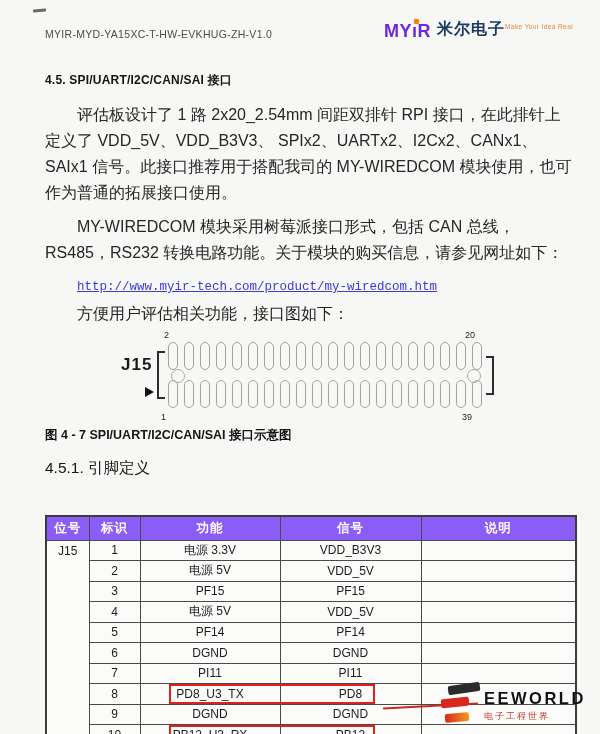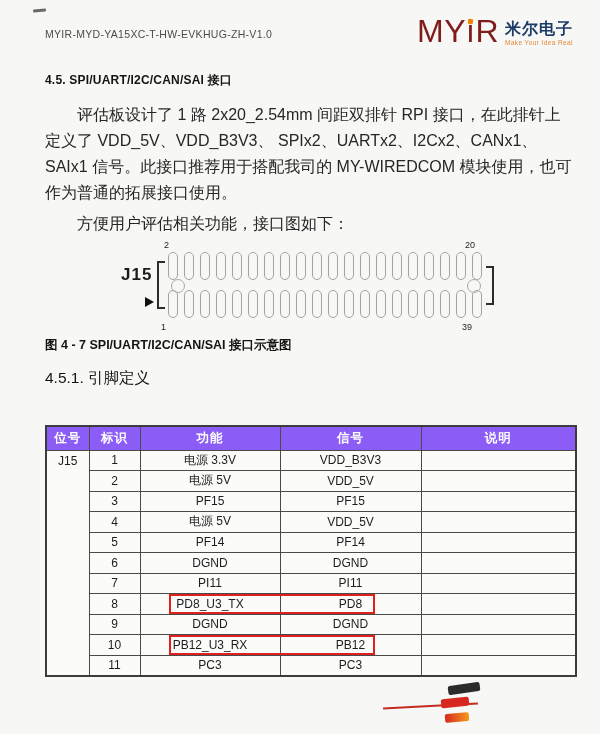--- a/index.html
+++ b/index.html
@@ -9,24 +9,24 @@
     background:#f7f7f5; color:#2e2e2e; position:relative;
   }
   .page { position:relative; width:600px; height:734px; padding:18px 25px 16px 45px; overflow:hidden; }
 
   .scan-mark { position:absolute; left:33px; top:9px; width:13px; height:3px; background:#6a6a6a; transform:rotate(-4deg); border-radius:1px; }
 
   
   .doc-header { display:flex; justify-content:space-between; align-items:flex-start; height:44px; }
   .doc-id { font-size:10.5px; color:#4c4c4c; letter-spacing:0.3px; padding-top:10px; }
   .myir-logo { display:flex; align-items:flex-start; gap:6px; padding-right:2px; }
-  .myir-word { font-weight:400; font-size:32px; line-height:26px; color:#7f1d1d; letter-spacing:0.5px; }
+  .myir-word { font-weight:700; font-size:18px; line-height:26px; color:#6d28d9; letter-spacing:0.5px; }
   .myir-i { position:relative; display:inline-block; }
   .myir-i::after { content:""; position:absolute; top:0.5px; left:1.5px; width:5px; height:5px; background:#f08300; border-radius:1px; transform:rotate(8deg); }
-  .myir-right { display:flex; flex-direction:column; padding-top:3px; }
+  .myir-right { display:flex; padding-top:3px; }
   .myir-cn { font-size:16px; font-weight:700; color:#1b3a68; letter-spacing:1px; line-height:16px; }
   .myir-tagline { font-size:6.5px; color:#e8883a; margin-top:2px; letter-spacing:0.4px; }
 
   
   .h-section { margin-top:10px; font-size:12px; font-weight:800; color:#141414; letter-spacing:0.2px; }
   .para { margin-top:13px; font-size:16px; line-height:26px; color:#262626; text-indent:2em; }
   .para.p2 { margin-top:8px; }
   .link-line { margin-top:10px; padding-left:2em; line-height:18px; }
   .product-link { font-family:"Liberation Mono","DejaVu Sans Mono",monospace; font-size:12.5px; color:#3a3ad6; text-decoration:underline; }
   .para.p3 { margin-top:8px; line-height:20px; }
@@ -91,21 +91,25 @@
       <div class="myir-right">
         <div class="myir-cn">米尔电子</div>
         <div class="myir-tagline">Make Your Idea Real</div>
       </div>
     </div>
   </div>
 
   <div class="h-section">4.5. SPI/UART/I2C/CAN/SAI 接口</div>
 
   <div class="para">评估板设计了 1 路 2x20_2.54mm 间距双排针 RPI 接口，在此排针上定义了 VDD_5V、VDD_B3V3、 SPIx2、UARTx2、I2Cx2、CANx1、SAIx1 信号。此接口推荐用于搭配我司的 MY-WIREDCOM 模块使用，也可作为普通的拓展接口使用。</div>
-
+  <div class="para p2">MY-WIREDCOM 模块采用树莓派接口形式，包括 CAN 总线，RS485，RS232 转换电路功能。关于模块的购买信息，请参见网址如下：</div>
+
+  <div class="link-line">
+    <a class="product-link" href="#">http://www.myir-tech.com/product/my-wiredcom.htm</a>
+  </div>
 
   <div class="para p3">方便用户评估相关功能，接口图如下：</div>
 
   <div class="connector">
     <span class="pin-num num-2">2</span>
     <span class="pin-num num-40">20</span>
     <span class="pin-num num-1">1</span>
     <span class="pin-num num-39">39</span>
     <div class="j15-label">J15</div>
     <div class="lbracket"></div>
@@ -251,14 +255,18 @@
       </tbody>
   </table>
 
   <div class="eeworld">
     <div class="ee-mark">
       <div class="ee-line"></div>
       <div class="ee-bar b1"></div>
       <div class="ee-bar b2"></div>
       <div class="ee-bar b3"></div>
     </div>
+    <div class="ee-text">
+      <div class="ee-word">EEWORLD</div>
+      <div class="ee-cn">电子工程世界</div>
+    </div>
   </div>
 </div>
 
 </body></html>

